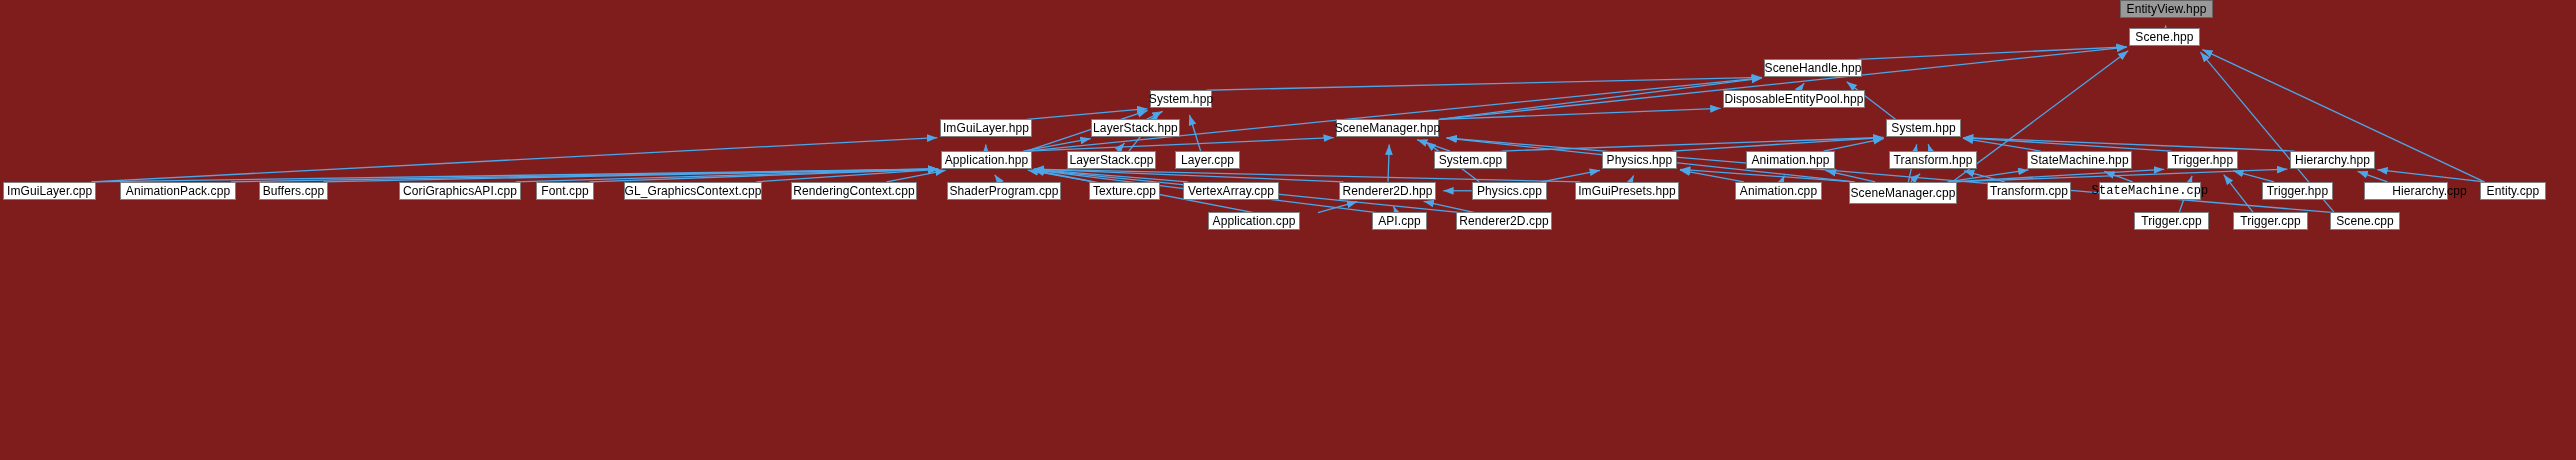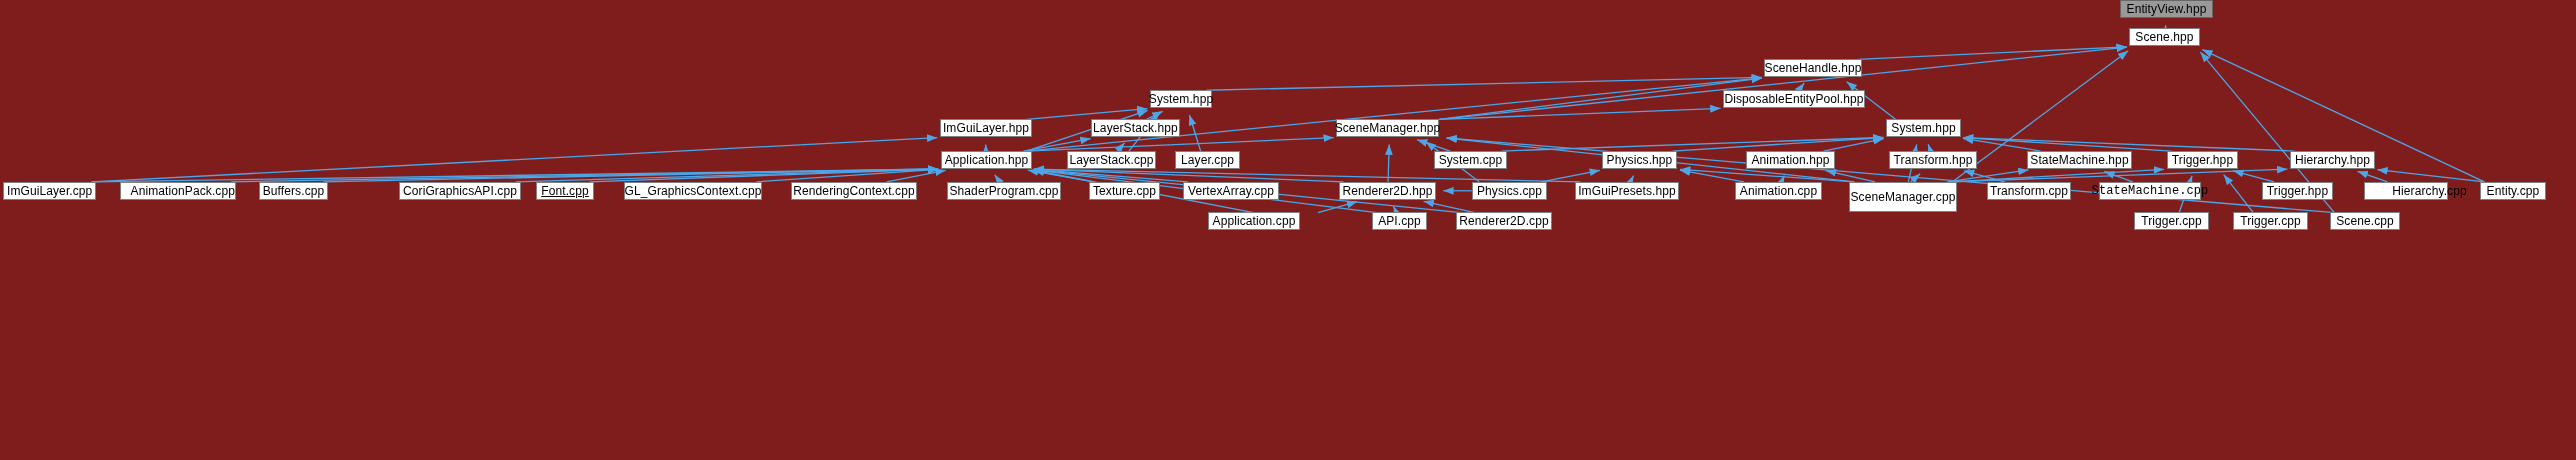--- a/index.html
+++ b/index.html
@@ -175,30 +175,30 @@
       </div>
       <div class="node" style="left: 2167px; top: 151px; width: 71px; height: 18px;">
         <span>Trigger.hpp</span>
       </div>
       <div class="node" style="left: 2290px; top: 151px; width: 85px; height: 18px;">
         <span>Hierarchy.hpp</span>
       </div>
       <div class="node" style="left: 3.2px; top: 182px; width: 93px; height: 18px;">
         <span>ImGuiLayer.cpp</span>
       </div>
-      <div class="node" style="left: 120px; top: 182px; width: 116px; height: 18px; justify-content: flex-end;">
+      <div class="node" style="left: 120px; top: 182px; width: 116px; height: 18px;">
         <span>AnimationPack.cpp</span>
       </div>
       <div class="node" style="left: 259px; top: 182px; width: 69px; height: 18px; text-align: right;">
         <span>Buffers.cpp</span>
       </div>
       <div class="node" style="left: 399px; top: 182px; width: 122px; height: 18px;">
         <span>CoriGraphicsAPI.cpp</span>
       </div>
-      <div class="node" style="left: 536px; top: 182px; width: 58px; height: 18px; text-decoration: underline;">
+      <div class="node" style="left: 536px; top: 182px; width: 58px; height: 18px;">
         <span>Font.cpp</span>
       </div>
       <div class="node" style="left: 624px; top: 182px; width: 138px; height: 18px;">
         <span>GL_GraphicsContext.cpp</span>
       </div>
       <div class="node" style="left: 791px; top: 182px; width: 126px; height: 18px;">
         <span>RenderingContext.cpp</span>
       </div>
       <div class="node" style="left: 947px; top: 182px; width: 114px; height: 18px;">
         <span>ShaderProgram.cpp</span>
@@ -214,21 +214,21 @@
       </div>
       <div class="node" style="left: 1472px; top: 182px; width: 75px; height: 18px;">
         <span>Physics.cpp</span>
       </div>
       <div class="node" style="left: 1575px; top: 182px; width: 104px; height: 18px;">
         <span>ImGuiPresets.hpp</span>
       </div>
       <div class="node" style="left: 1735px; top: 182px; width: 87px; height: 18px;">
         <span>Animation.cpp</span>
       </div>
-      <div class="node" style="left: 1849px; top: 182px; width: 108px; height: 30px;">
+      <div class="node" style="left: 1849px; top: 182px; width: 108px; height: 22px;">
         <span>SceneManager.cpp</span>
       </div>
       <div class="node" style="left: 1987px; top: 182px; width: 84px; height: 18px;">
         <span>Transform.cpp</span>
       </div>
       <div class="node" style="left: 2099px; top: 182px; width: 102px; height: 18px; font-family: Liberation Mono, monospace;">
         <span>StateMachine.cpp</span>
       </div>
       <div class="node" style="left: 2262px; top: 182px; width: 71px; height: 18px;">
         <span>Trigger.hpp</span>

